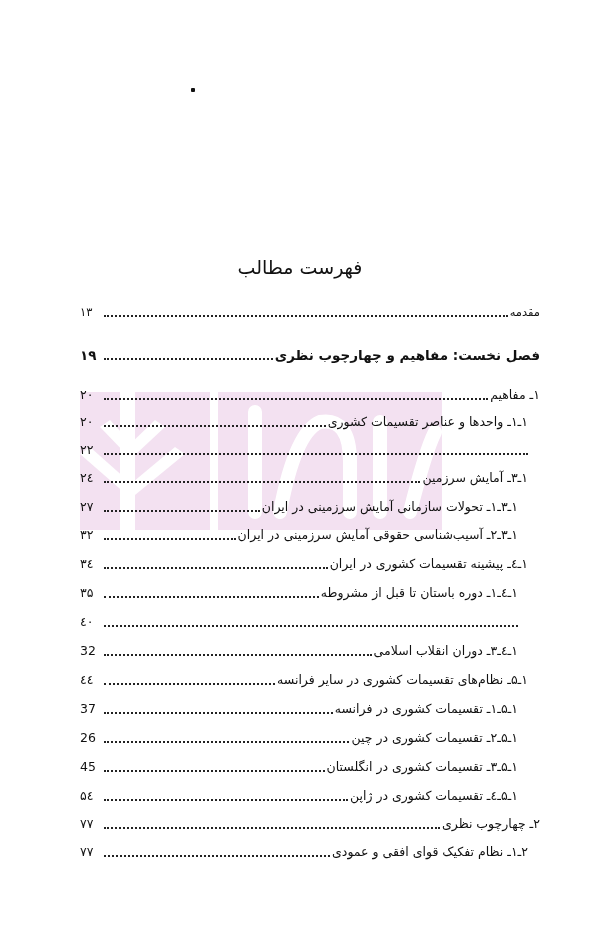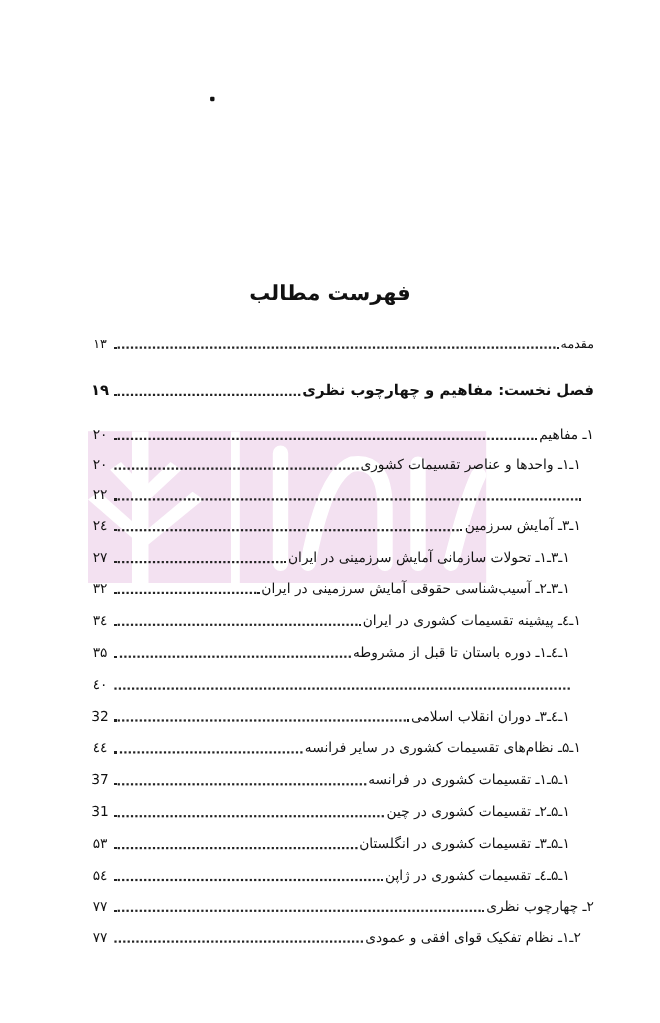--- a/index.html
+++ b/index.html
@@ -38,21 +38,21 @@
       left: 0;
       top: 0;
     }
     .title {
       position: absolute;
       top: 256px;
       left: 0;
       width: 600px;
       text-align: center;
       font-size: 19px;
-      font-weight: bold;
+      font-weight: normal;
       direction: rtl;
       z-index: 2;
     }
     .toc {
       position: absolute;
       left: 80px;
       top: 0;
       width: 460px;
       direction: rtl;
       z-index: 2;
@@ -75,21 +75,21 @@
     .toc-row .leader {
       flex: 1;
       border-bottom: 2px dotted #222;
       margin-bottom: 5px;
       margin-left: 2px;
       height: 0;
     }
     .toc-row .page {
       white-space: nowrap;
       min-width: 22px;
-      text-align: center;
+      text-align: left;
     }
     .toc-row.bold {
       font-weight: bold;
       font-size: 13.5px;
     }
     .toc-row.small {
       font-size: 11.5px;
     }
   </style>
 </head>
@@ -179,26 +179,26 @@
       <span class="page">٤٤</span>
     </div>
     <div class="toc-row" style="top: 699px; padding-right: 22px; width: 438px;">
       <span class="label">۱ـ۵ـ۱ـ تقسیمات کشوری در فرانسه</span>
       <span class="leader"></span>
       <span class="page">37</span>
     </div>
     <div class="toc-row" style="top: 728px; padding-right: 22px; width: 438px;">
       <span class="label">۱ـ۵ـ۲ـ تقسیمات کشوری در چین</span>
       <span class="leader"></span>
-      <span class="page">31</span>
+      <span class="page">26</span>
     </div>
     <div class="toc-row" style="top: 757px; padding-right: 22px; width: 438px;">
       <span class="label">۱ـ۵ـ۳ـ تقسیمات کشوری در انگلستان</span>
       <span class="leader"></span>
-      <span class="page">۵۳</span>
+      <span class="page">45</span>
     </div>
     <div class="toc-row" style="top: 786px; padding-right: 22px; width: 438px;">
       <span class="label">۱ـ۵ـ٤ـ تقسیمات کشوری در ژاپن</span>
       <span class="leader"></span>
       <span class="page">۵٤</span>
     </div>
     <div class="toc-row" style="top: 814px; padding-right: 0px; width: 460px;">
       <span class="label">۲ـ چهارچوب نظری</span>
       <span class="leader"></span>
       <span class="page">۷۷</span>

